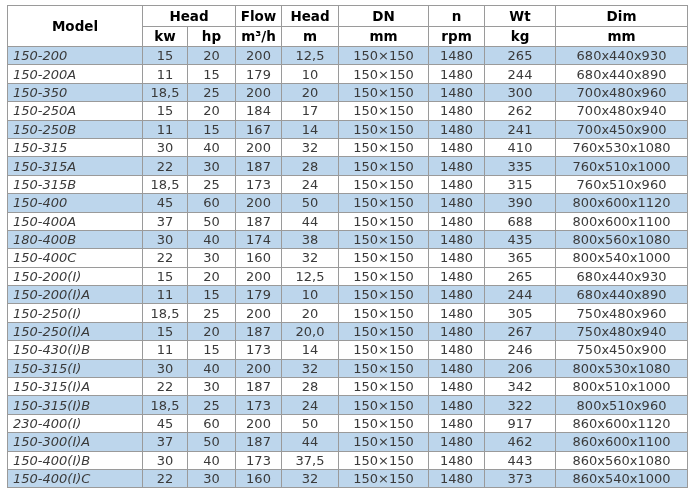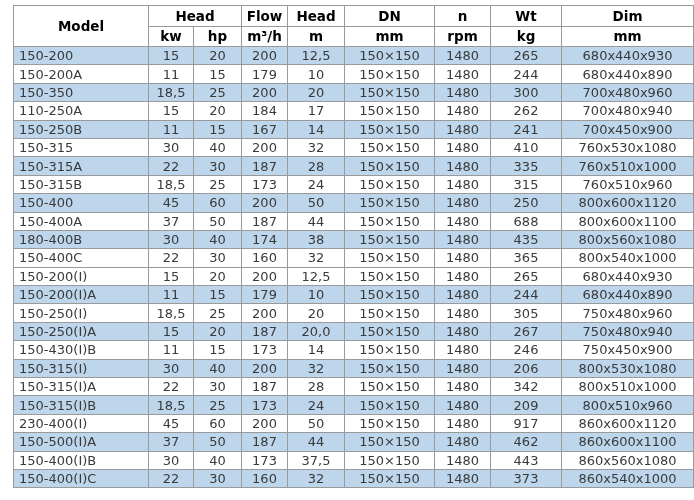--- a/index.html
+++ b/index.html
@@ -9,21 +9,21 @@
     --head-text:#000000;
     --body-text:#3a3a3a;
     --bg:#ffffff;
   }
   html,body{margin:0;padding:0;}
   body{
     width:694px;height:500px;background:var(--bg);
     font-family:"DejaVu Sans","Liberation Sans",sans-serif;
     overflow:hidden;
   }
-  .page{padding:5px 0 0 13px;}
+  .page{padding:5px 0 0 7px;}
   table{
     border-collapse:collapse;
     table-layout:fixed;
     width:680px;
     border:1.5px solid var(--outer);
   }
   th,td{
     border:1px solid var(--grid);
     white-space:nowrap;
     overflow:hidden;
@@ -37,21 +37,21 @@
     font-size:13.5px;
     height:19.5px;
     background:#ffffff;
   }
   tbody td{
     color:var(--body-text);
     font-size:13px;
     height:17.4px;
   }
   tbody tr.shaded td{background:var(--shade);}
-  td.model-cell{text-align:left;padding-left:5px;}
+  td.model-cell{text-align:left;padding-left:5px;font-style:italic;}
   
   col.c-model{width:135px;}
   col.c-kw{width:45px;}
   col.c-hp{width:48px;}
   col.c-flow{width:46px;}
   col.c-head{width:57px;}
   col.c-dn{width:90px;}
   col.c-n{width:56px;}
   col.c-wt{width:71px;}
   col.c-dim{width:132px;}
@@ -122,21 +122,21 @@
           <td>18,5</td>
           <td>25</td>
           <td>200</td>
           <td>20</td>
           <td>150×150</td>
           <td>1480</td>
           <td>300</td>
           <td>700x480x960</td>
         </tr>
         <tr>
-          <td class="model-cell">110-250A</td>
+          <td class="model-cell">150-250A</td>
           <td>15</td>
           <td>20</td>
           <td>184</td>
           <td>17</td>
           <td>150×150</td>
           <td>1480</td>
           <td>262</td>
           <td>700x480x940</td>
         </tr>
         <tr class="shaded">
@@ -184,21 +184,21 @@
           <td>760x510x960</td>
         </tr>
         <tr class="shaded">
           <td class="model-cell">150-400</td>
           <td>45</td>
           <td>60</td>
           <td>200</td>
           <td>50</td>
           <td>150×150</td>
           <td>1480</td>
-          <td>250</td>
+          <td>390</td>
           <td>800x600x1120</td>
         </tr>
         <tr>
           <td class="model-cell">150-400A</td>
           <td>37</td>
           <td>50</td>
           <td>187</td>
           <td>44</td>
           <td>150×150</td>
           <td>1480</td>
@@ -305,36 +305,36 @@
           <td>800x510x1000</td>
         </tr>
         <tr class="shaded">
           <td class="model-cell">150-315(I)B</td>
           <td>18,5</td>
           <td>25</td>
           <td>173</td>
           <td>24</td>
           <td>150×150</td>
           <td>1480</td>
-          <td>209</td>
+          <td>322</td>
           <td>800x510x960</td>
         </tr>
         <tr>
           <td class="model-cell">230-400(I)</td>
           <td>45</td>
           <td>60</td>
           <td>200</td>
           <td>50</td>
           <td>150×150</td>
           <td>1480</td>
           <td>917</td>
           <td>860x600x1120</td>
         </tr>
         <tr class="shaded">
-          <td class="model-cell">150-500(I)A</td>
+          <td class="model-cell">150-300(I)A</td>
           <td>37</td>
           <td>50</td>
           <td>187</td>
           <td>44</td>
           <td>150×150</td>
           <td>1480</td>
           <td>462</td>
           <td>860x600x1100</td>
         </tr>
         <tr>

